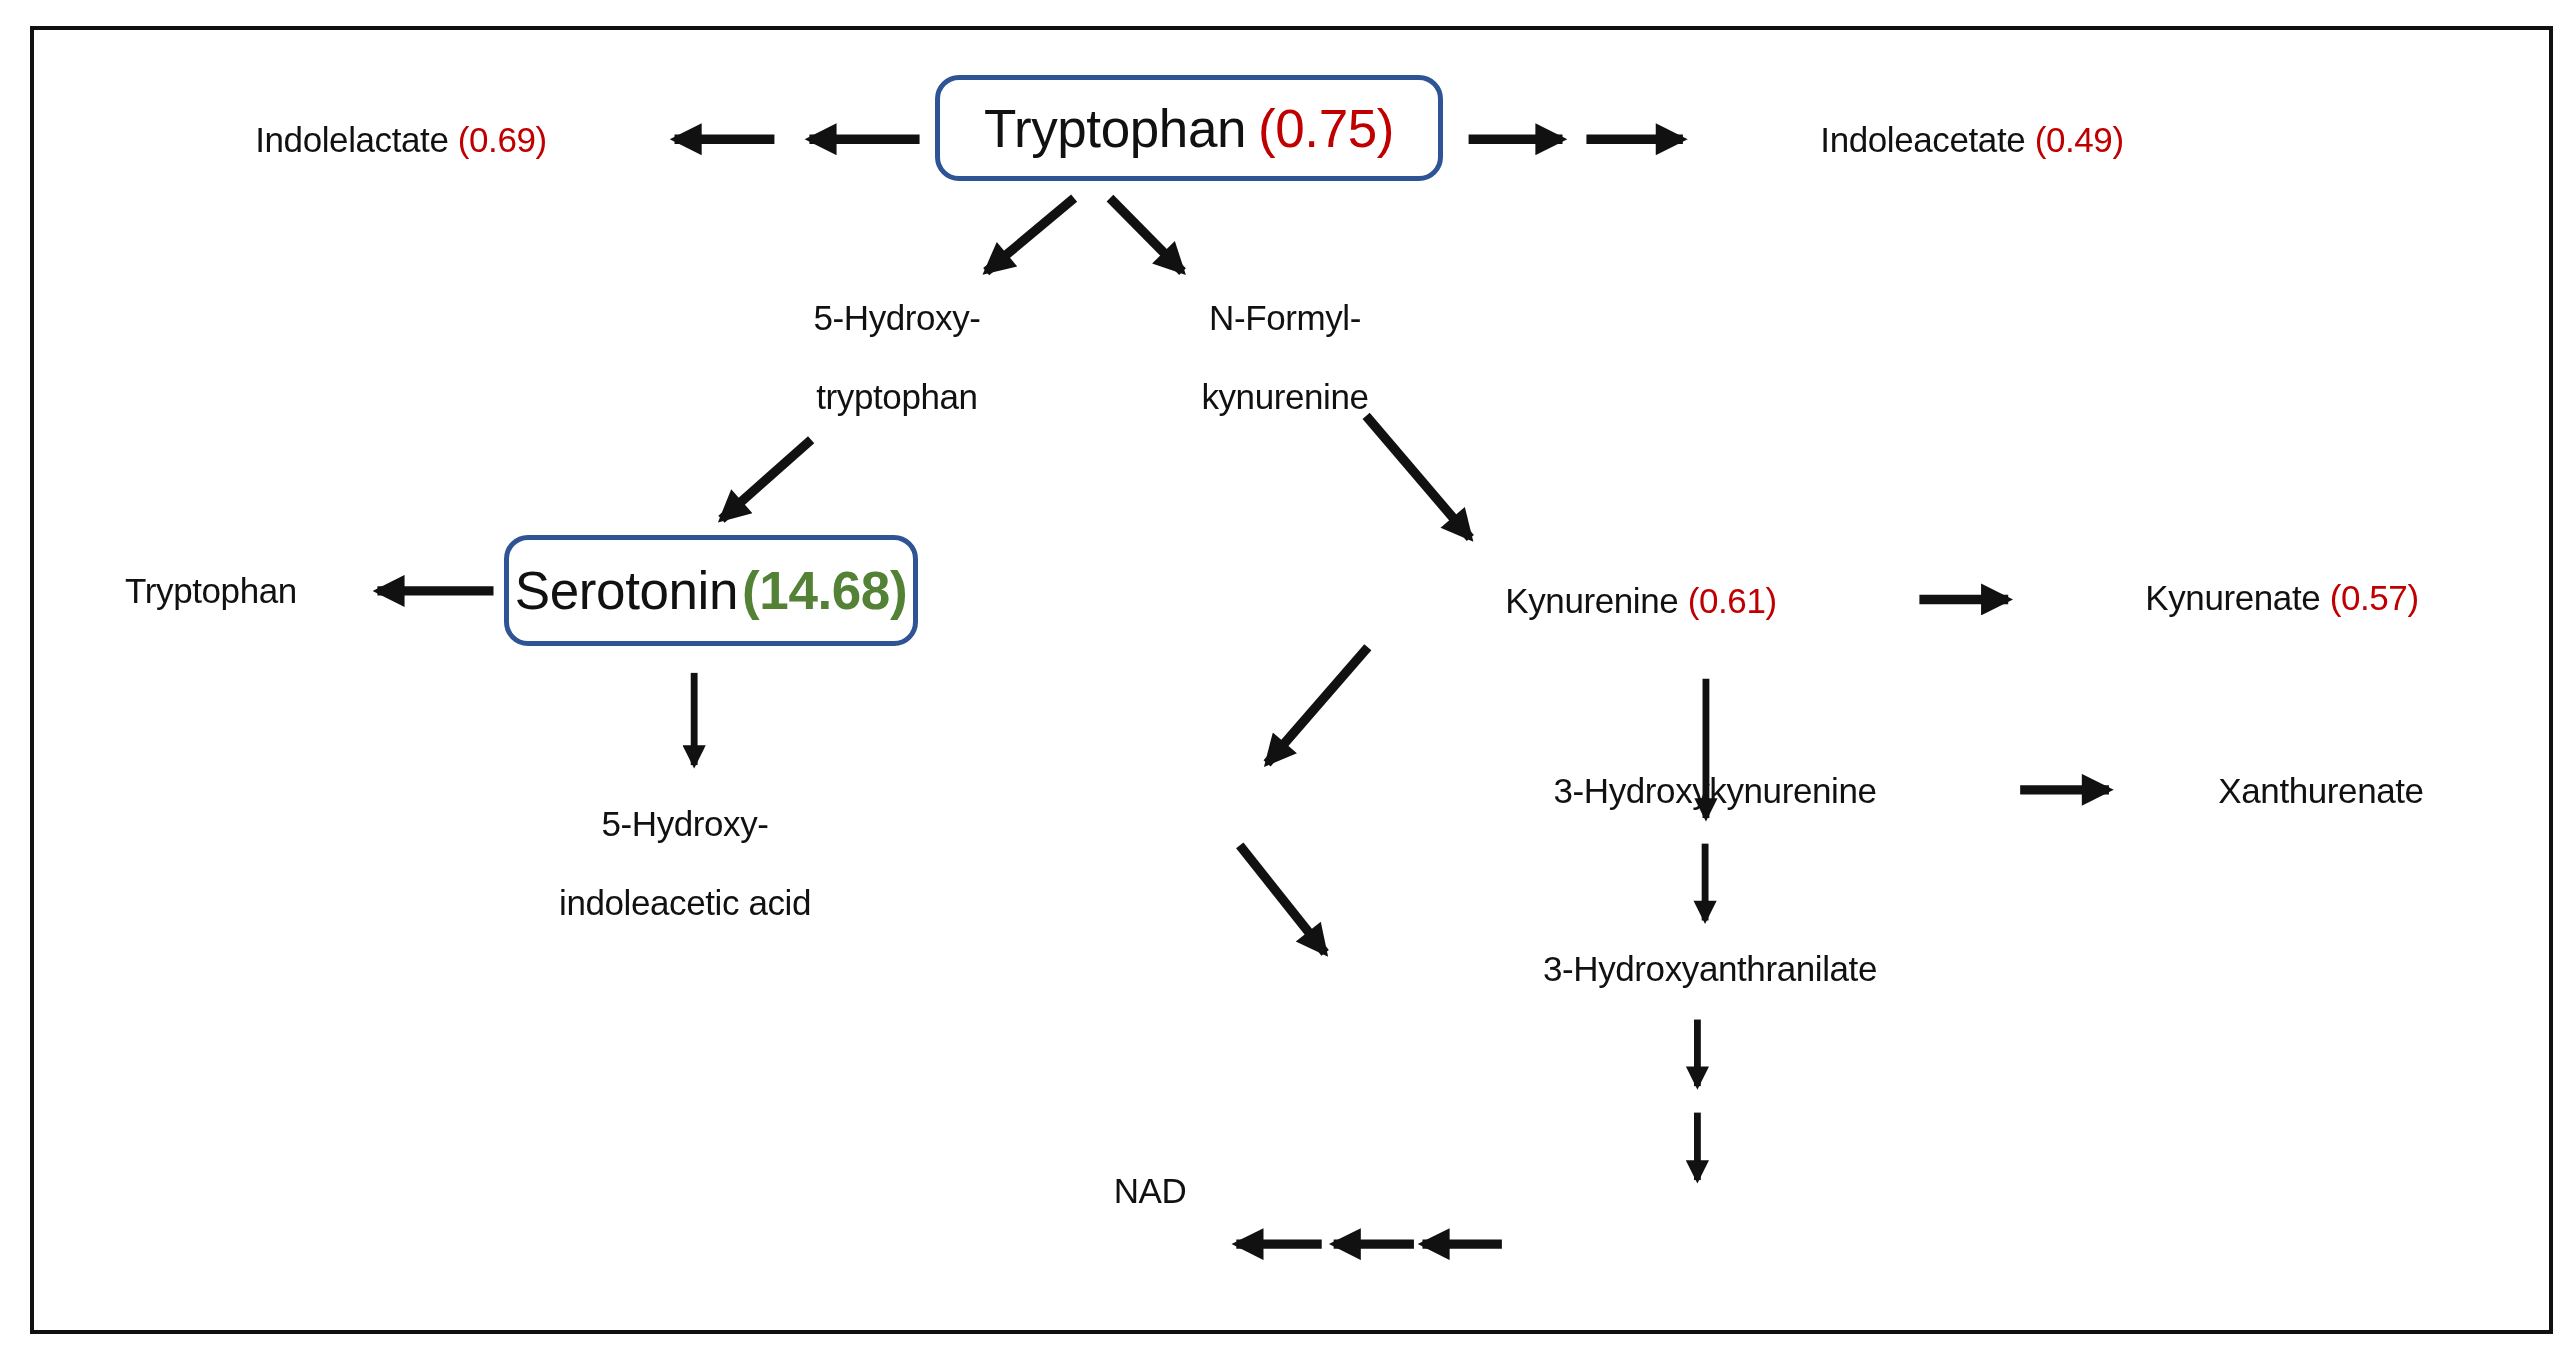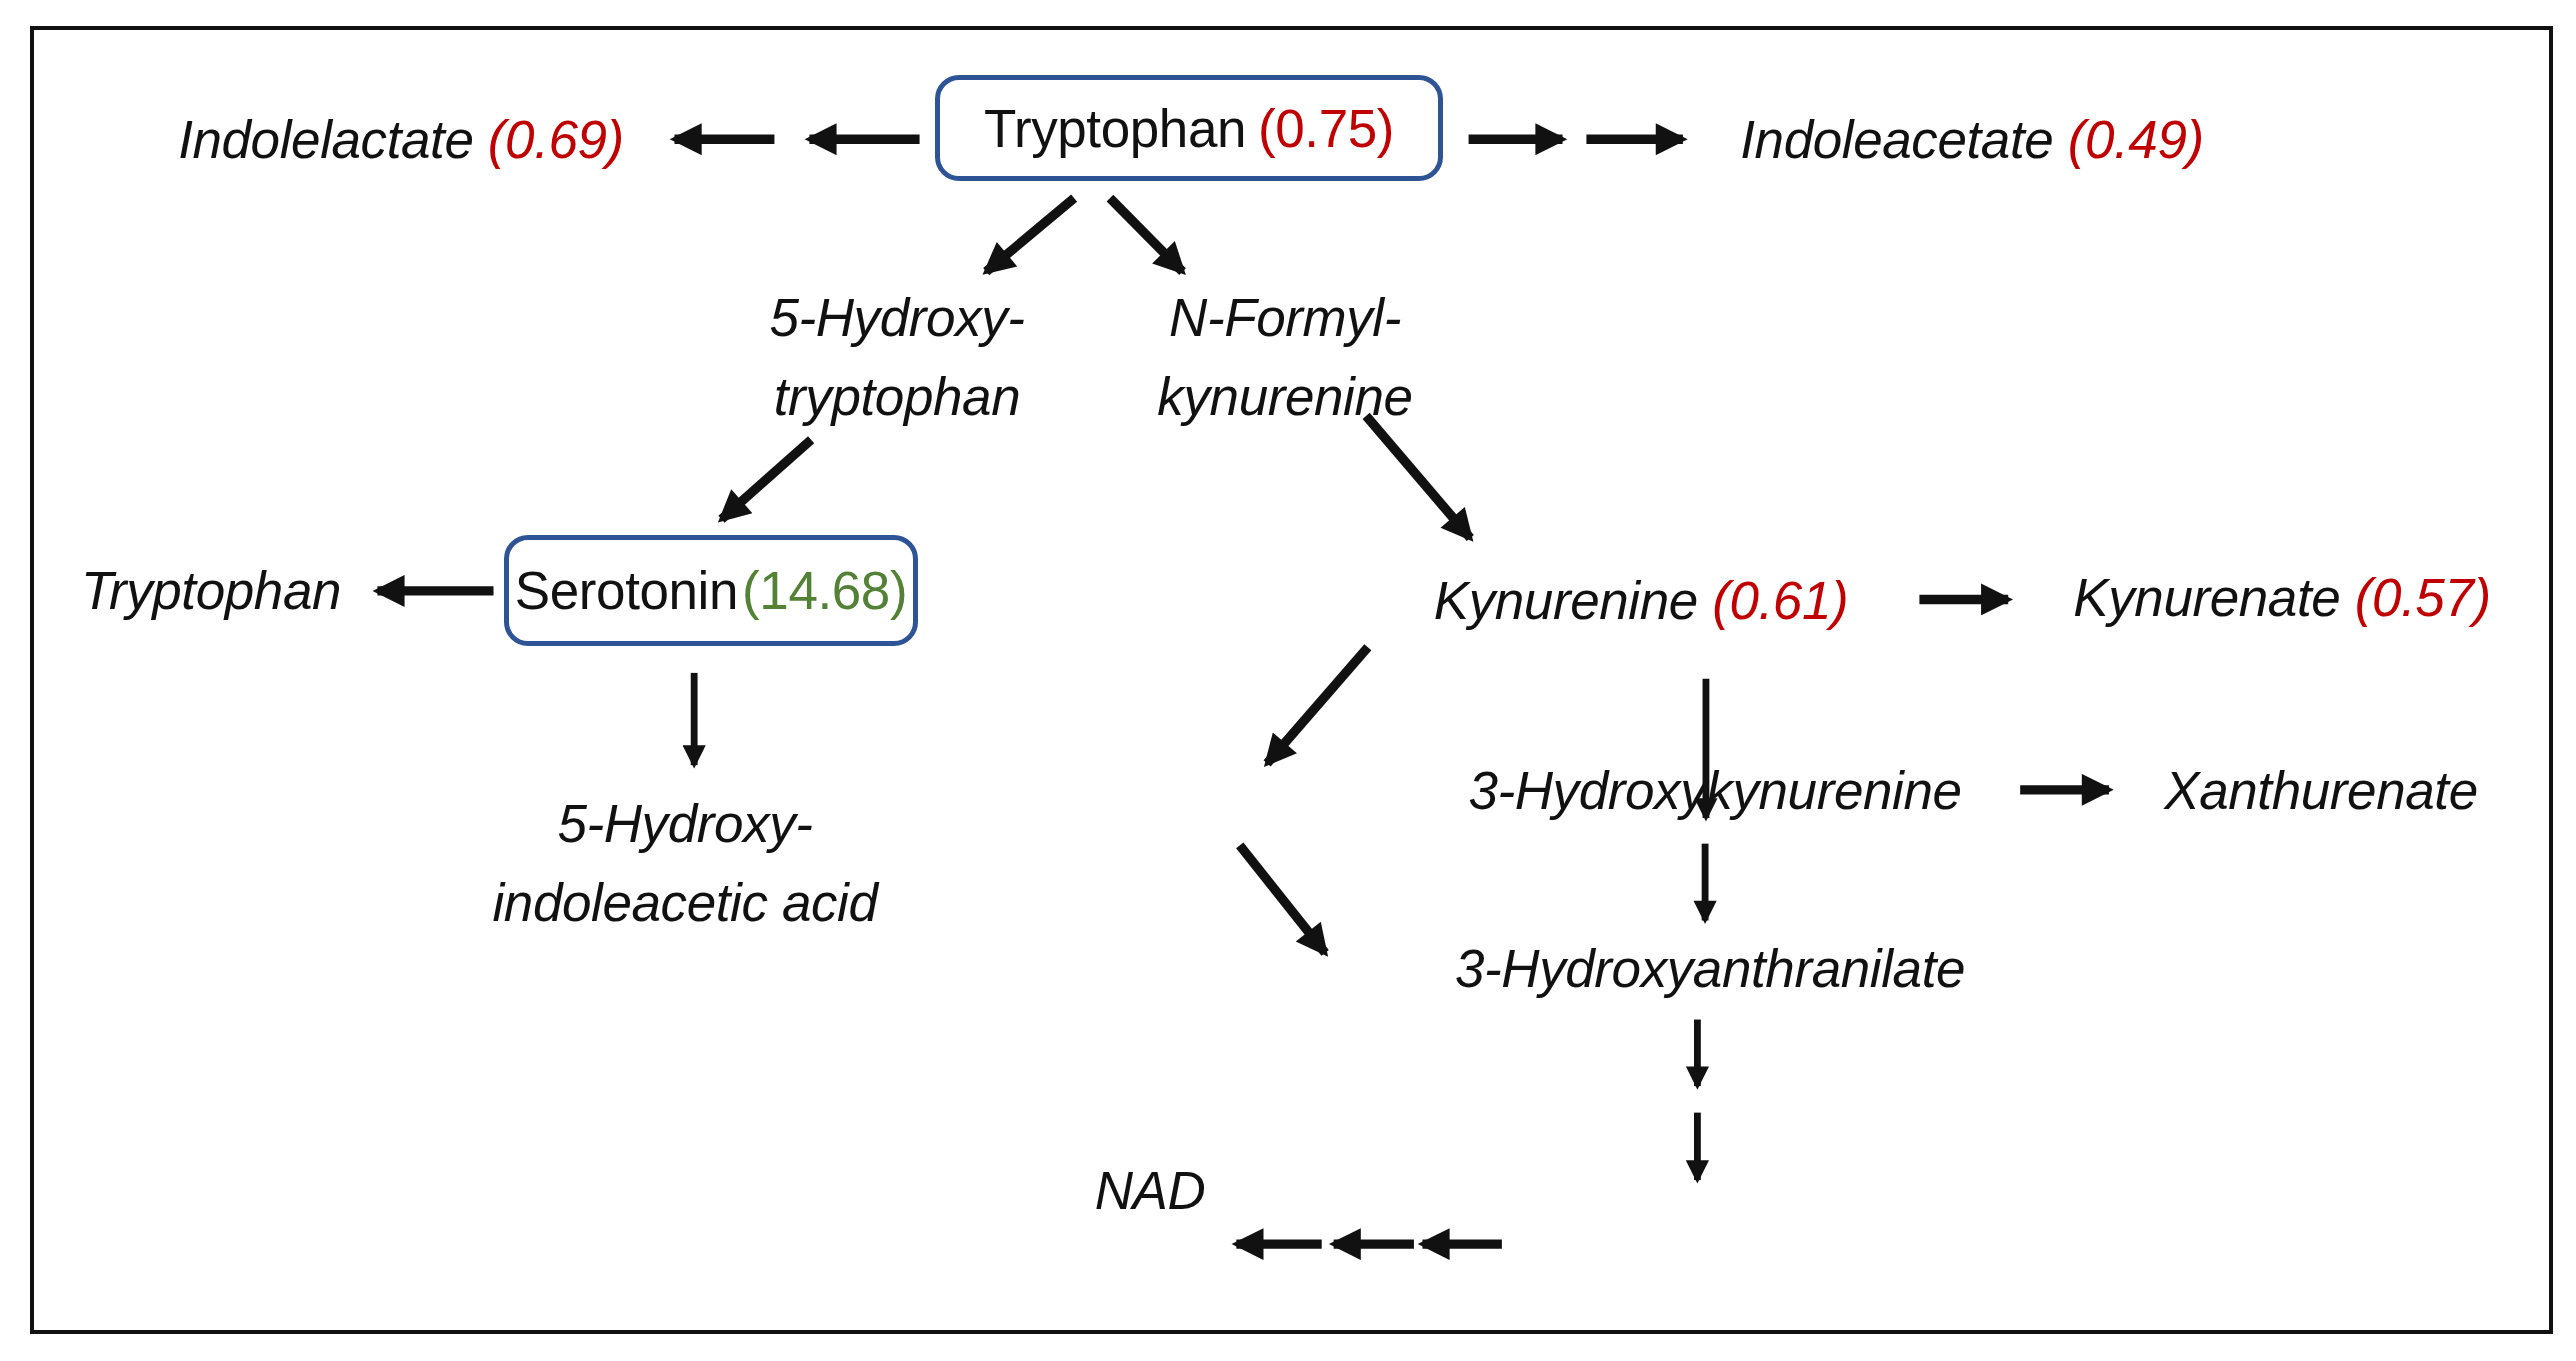--- a/index.html
+++ b/index.html
@@ -7,22 +7,22 @@
     position:relative;width:2576px;height:1362px;background:#ffffff;overflow:hidden;
     font-family:"Liberation Sans",sans-serif;color:#111111;
   }
   #frame{
     position:absolute;left:30px;top:25.6px;width:2523px;height:1308px;
     border:4.3px solid #111111;box-sizing:border-box;background:transparent;
   }
   #arrows{position:absolute;left:0;top:0;z-index:1;}
   .node{
     position:absolute;z-index:2;white-space:nowrap;
-    font-size:53px;line-height:61px;letter-spacing:-0.4px;
-    transform:translateX(-50%);text-align:center;font-style:italic;
+    font-size:35px;line-height:61px;letter-spacing:-0.4px;
+    transform:translateX(-50%);text-align:center;
   }
   .twoline{line-height:79px;}
   .metbox{
     position:absolute;z-index:2;box-sizing:border-box;
     border:5.1px solid #2f5496;border-radius:24px;background:#ffffff;
     display:flex;align-items:center;justify-content:center;
     font-size:53px;letter-spacing:-0.4px;white-space:nowrap;
   }
   .val-red{color:#c00000;}
   .val-green{color:#538135;}
@@ -90,21 +90,21 @@
     <div>N-Formyl-</div>
     <div>kynurenine</div>
   </div>
 
   <div class="node" style="left:211px;top:560px;">
     <span class="lbl">Tryptophan</span>
   </div>
 
   <div class="metbox" style="left:504px;top:535px;width:414px;height:111px;">
     <span class="lbl">Serotonin</span>
-    <span class="val-green" style="margin-left:4px;">(14.68)</span>
+    <span class="val-green" style="margin-left:4px;font-weight:bold;">(14.68)</span>
   </div>
 
   <div class="node" style="left:1641px;top:570px;text-align:right;">
     <span class="lbl">Kynurenine</span>
     <span class="val-red">(0.61)</span>
   </div>
 
   <div class="node" style="left:2282px;top:567px;">
     <span class="lbl">Kynurenate</span>
     <span class="val-red">(0.57)</span>

